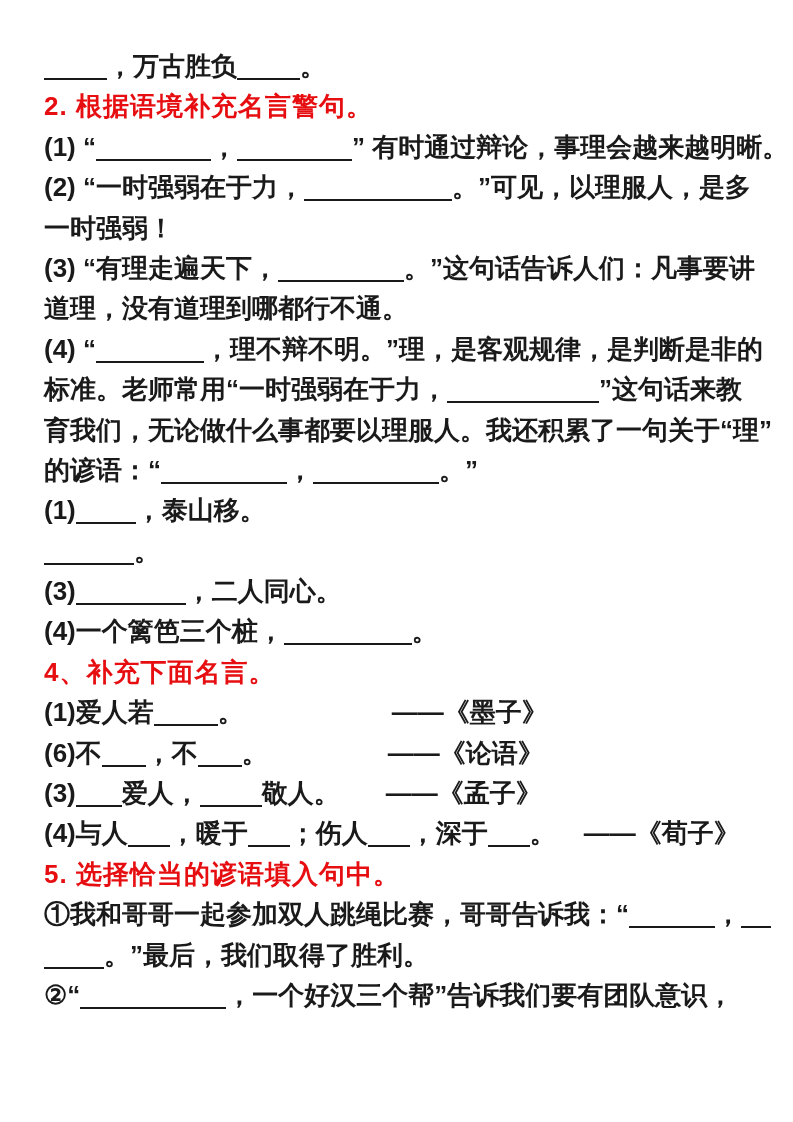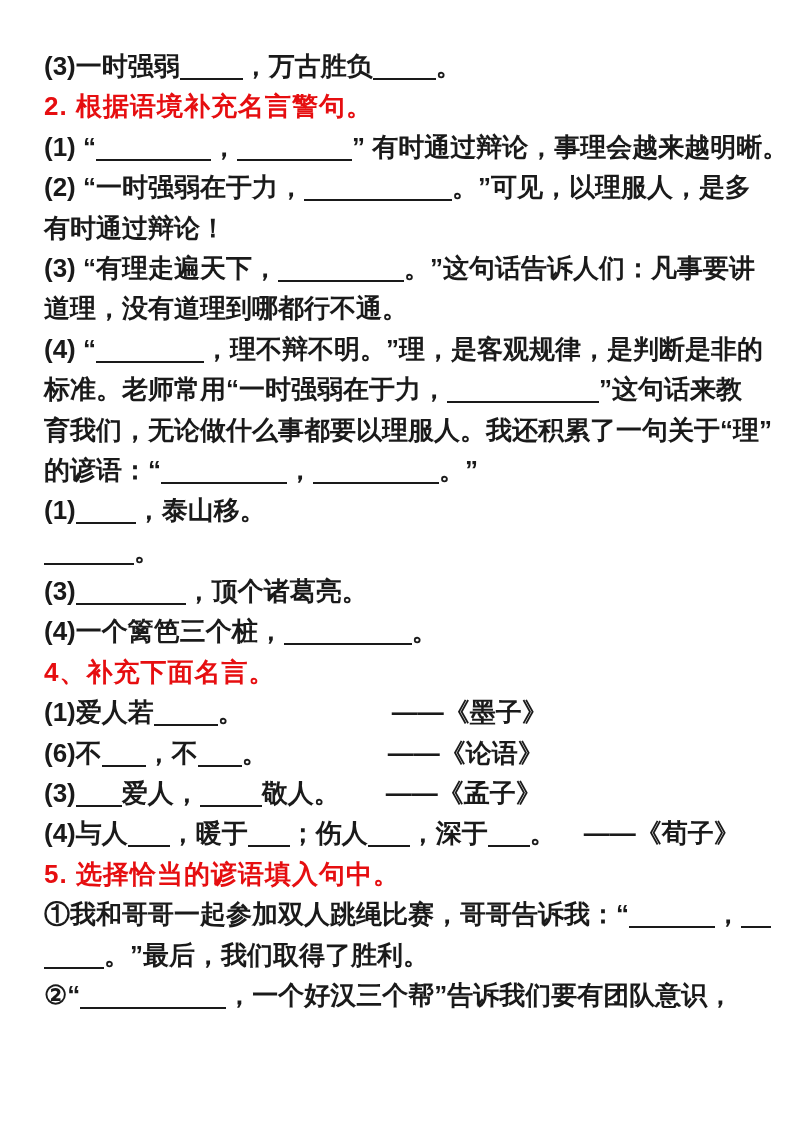--- a/index.html
+++ b/index.html
@@ -55,34 +55,34 @@
     display: inline-block;
     flex-shrink: 0;
     height: 1px;
   }
 </style>
 </head>
 <body>
 
 <main class="page">
   <div>
-      <div class="line body"><span class="run">(3)一时强弱</span><span class="blank" style="width: 63px;"></span><span class="run">，万古胜负</span><span class="blank" style="width: 63px;"></span><span class="run">。</span></div>
+      <div class="line body"><span class="blank" style="width: 63px;"></span><span class="run">，万古胜负</span><span class="blank" style="width: 63px;"></span><span class="run">。</span></div>
       <div class="line heading"><span class="run">2. 根据语境补充名言警句。</span></div>
       <div class="line body"><span class="run">(1) “</span><span class="blank" style="width: 115px;"></span><span class="run">，</span><span class="blank" style="width: 115px;"></span><span class="run">” 有时通过辩论，事理会越来越明晰。</span></div>
       <div class="line body"><span class="run">(2) “一时强弱在于力，</span><span class="blank" style="width: 148px;"></span><span class="run">。”可见，以理服人，是多</span></div>
-      <div class="line body"><span class="run">有时通过辩论！</span></div>
+      <div class="line body"><span class="run">一时强弱！</span></div>
       <div class="line body"><span class="run">(3) “有理走遍天下，</span><span class="blank" style="width: 126px;"></span><span class="run">。”这句话告诉人们：凡事要讲</span></div>
       <div class="line body"><span class="run">道理，没有道理到哪都行不通。</span></div>
       <div class="line body"><span class="run">(4) “</span><span class="blank" style="width: 108px;"></span><span class="run">，理不辩不明。”理，是客观规律，是判断是非的</span></div>
       <div class="line body"><span class="run">标准。老师常用“一时强弱在于力，</span><span class="blank" style="width: 152px;"></span><span class="run">”这句话来教</span></div>
       <div class="line body"><span class="run">育我们，无论做什么事都要以理服人。我还积累了一句关于“理”</span></div>
       <div class="line body"><span class="run">的谚语：“</span><span class="blank" style="width: 126px;"></span><span class="run">，</span><span class="blank" style="width: 126px;"></span><span class="run">。”</span></div>
       <div class="line body"><span class="run">(1)</span><span class="blank" style="width: 60px;"></span><span class="run">，泰山移。</span></div>
       <div class="line body"><span class="blank" style="width: 90px;"></span><span class="run">。</span></div>
-      <div class="line body"><span class="run">(3)</span><span class="blank" style="width: 110px;"></span><span class="run">，顶个诸葛亮。</span></div>
+      <div class="line body"><span class="run">(3)</span><span class="blank" style="width: 110px;"></span><span class="run">，二人同心。</span></div>
       <div class="line body"><span class="run">(4)一个篱笆三个桩，</span><span class="blank" style="width: 128px;"></span><span class="run">。</span></div>
       <div class="line heading"><span class="run">4、补充下面名言。</span></div>
       <div class="line body"><span class="run">(1)爱人若</span><span class="blank" style="width: 64px;"></span><span class="run">。</span><span class="gap" style="width: 148px;"></span><span class="run">——《墨子》</span></div>
       <div class="line body"><span class="run">(6)不</span><span class="blank" style="width: 44px;"></span><span class="run">，不</span><span class="blank" style="width: 44px;"></span><span class="run">。</span><span class="gap" style="width: 120px;"></span><span class="run">——《论语》</span></div>
       <div class="line body"><span class="run">(3)</span><span class="blank" style="width: 46px;"></span><span class="run">爱人，</span><span class="blank" style="width: 62px;"></span><span class="run">敬人。</span><span class="gap" style="width: 46px;"></span><span class="run">——《孟子》</span></div>
       <div class="line body"><span class="run">(4)与人</span><span class="blank" style="width: 42px;"></span><span class="run">，暖于</span><span class="blank" style="width: 42px;"></span><span class="run">；伤人</span><span class="blank" style="width: 42px;"></span><span class="run">，深于</span><span class="blank" style="width: 42px;"></span><span class="run">。</span><span class="gap" style="width: 28px;"></span><span class="run">——《荀子》</span></div>
       <div class="line heading"><span class="run">5. 选择恰当的谚语填入句中。</span></div>
       <div class="line body"><span class="run">①我和哥哥一起参加双人跳绳比赛，哥哥告诉我：“</span><span class="blank" style="width: 86px;"></span><span class="run">，</span><span class="blank" style="width: 30px;"></span></div>
       <div class="line body"><span class="blank" style="width: 60px;"></span><span class="run">。”最后，我们取得了胜利。</span></div>
       <div class="line body"><span class="run">②“</span><span class="blank" style="width: 146px;"></span><span class="run">，一个好汉三个帮”告诉我们要有团队意识，</span></div>

